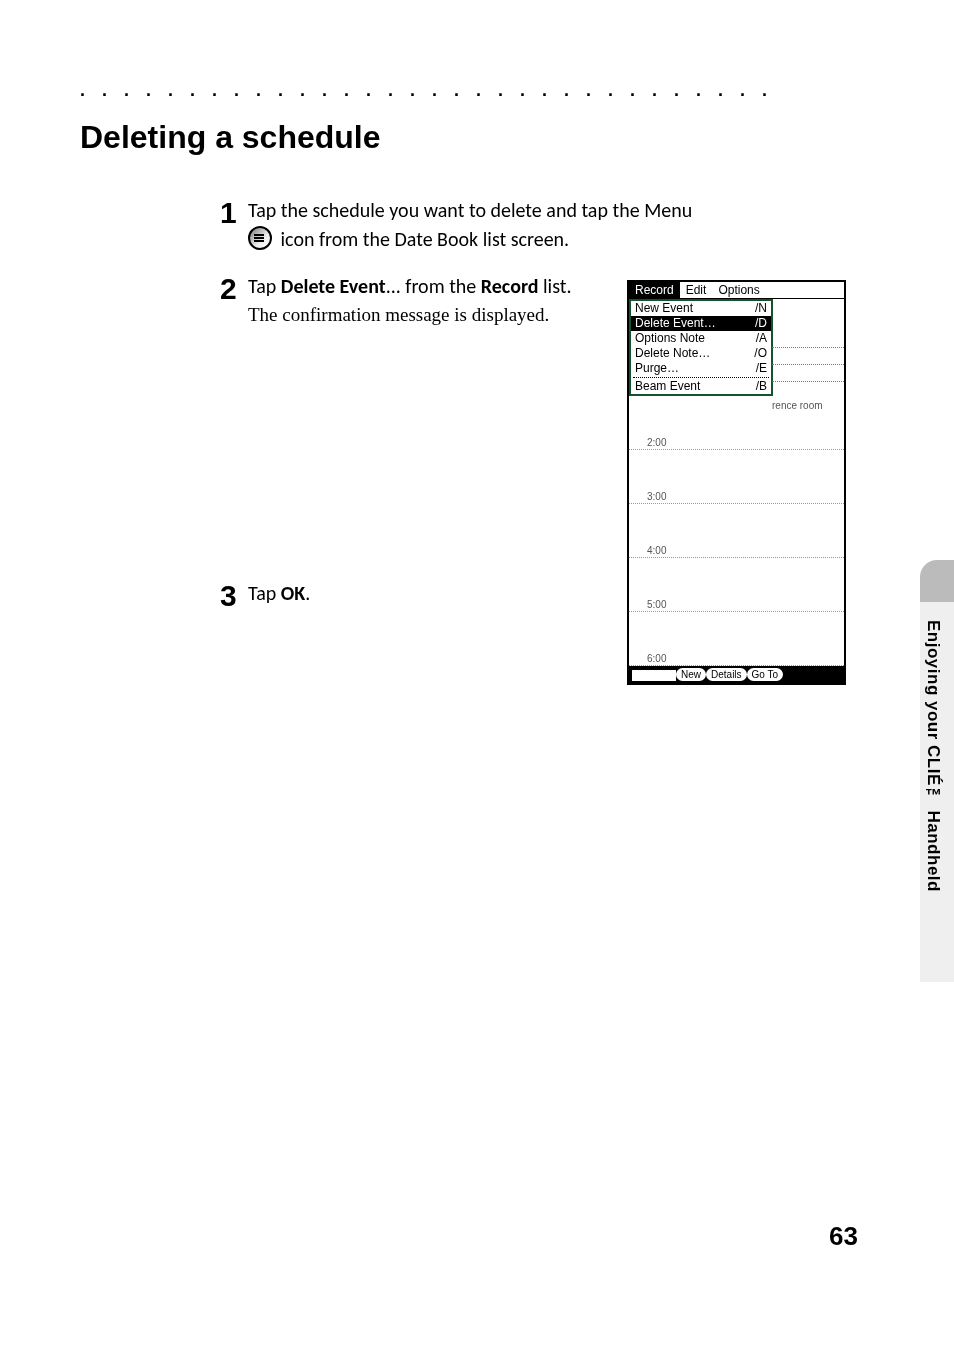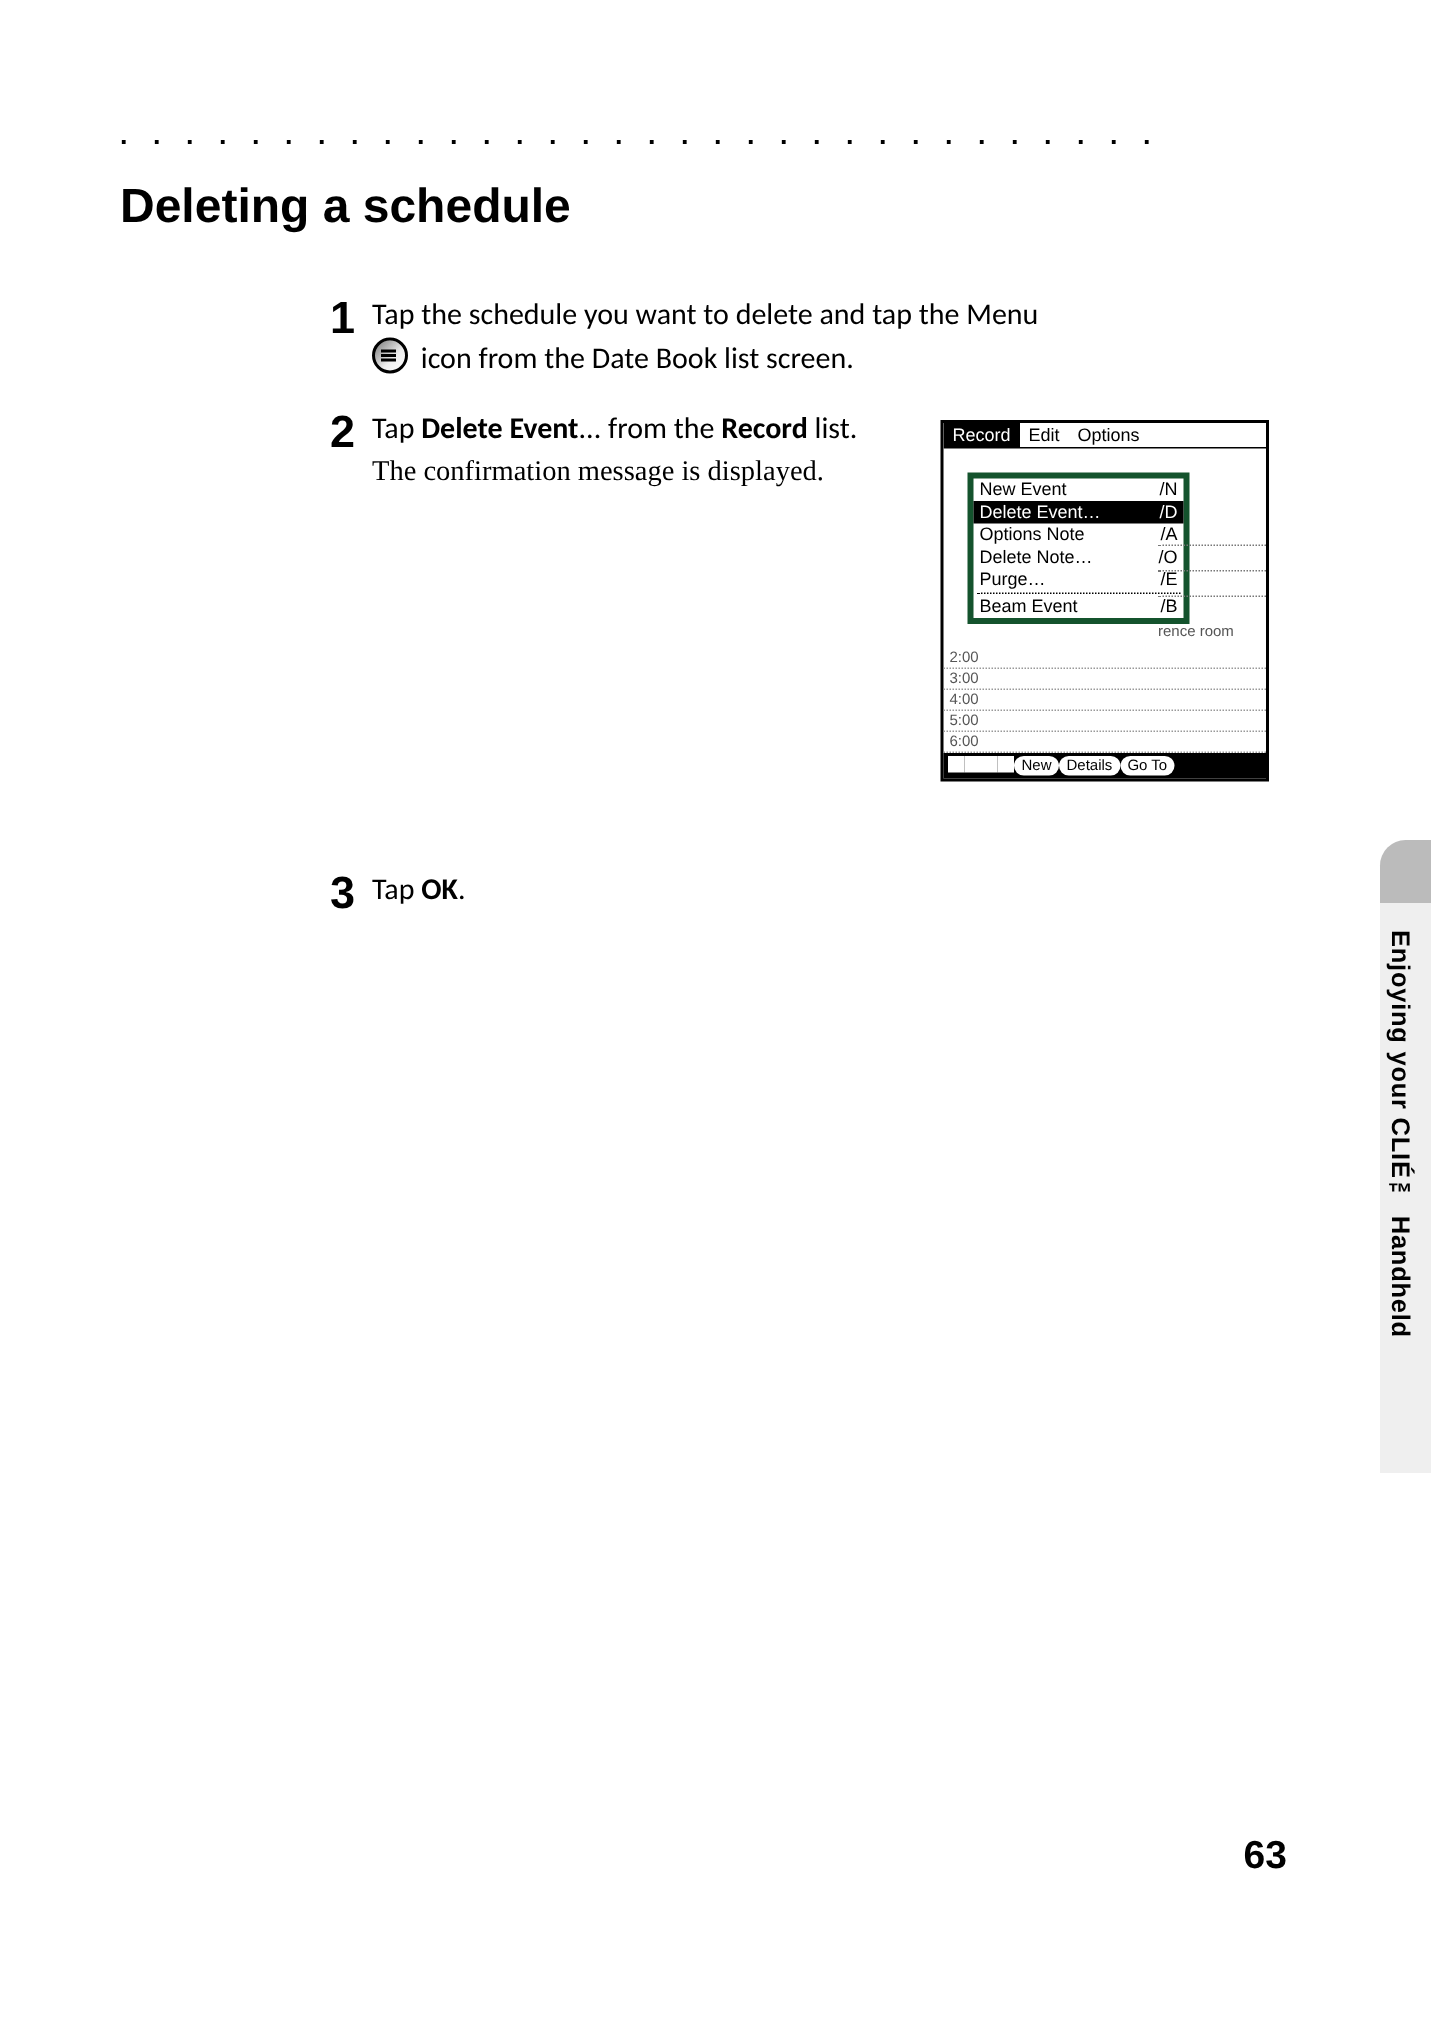--- a/index.html
+++ b/index.html
@@ -100,22 +100,22 @@
     background:#fff;
   }
   .ss .menutab {
     padding:1px 6px;
   }
   .ss .menutab.active{
     background:#000;
     color:#fff;
   }
   .ss .dropdown{
-    border:4px solid #14532d;
-    margin:16px;
+    border:2px solid #14532d;
+    margin:0;
     width:140px;
     background:#fff;
   }
   .ss .ddrow{
     display:flex;
     justify-content:space-between;
     padding:0 4px;
     line-height:15px;
   }
   .ss .ddrow.sel{
@@ -137,29 +137,30 @@
     font-size:10px;
     color:#555;
     padding-top:2px;
   }
   .ss .timelines{
     clear:both;
   }
   .ss .tl{
     font-size:10px;
     color:#555;
-    padding-left:4px;
+    padding-left:18px;
     border-bottom:1px dotted #999;
     line-height:13px;
+    margin-top:40px;
   }
   .ss .footbar{
     background:#000;
     color:#fff;
     display:flex;
-    align-items:flex-start;
+    align-items:flex-end;
     gap:0;
     padding:2px 3px;
   }
   .ss .footbtn{
     background:#fff;
     color:#000;
     border-radius:8px;
     font-size:10px;
     padding:0 5px;
     line-height:13px;

